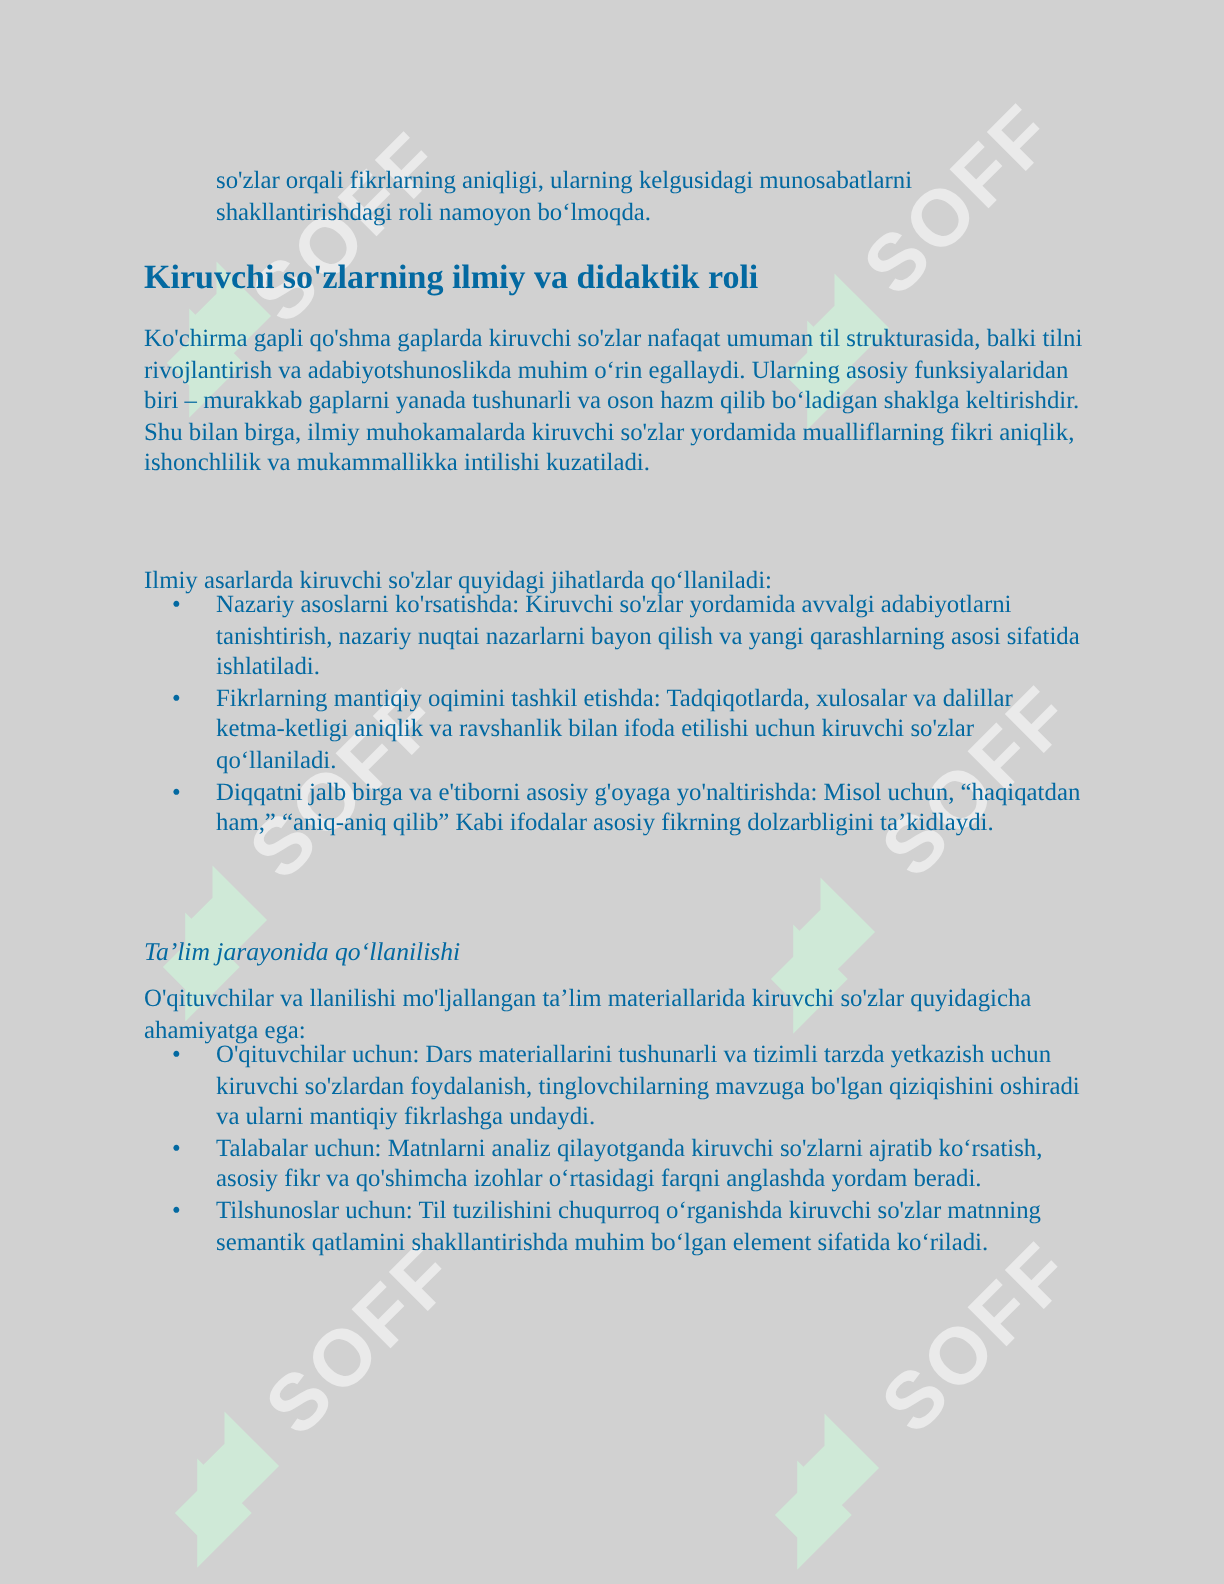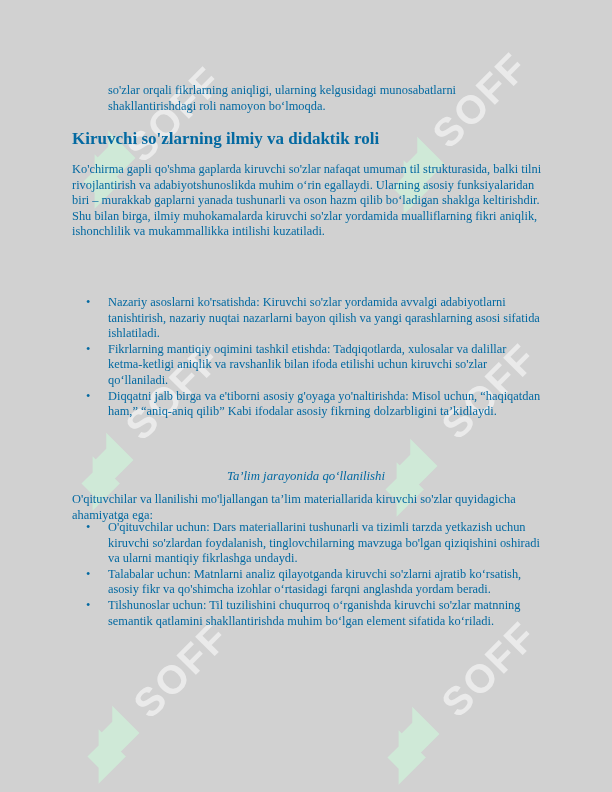--- a/index.html
+++ b/index.html
@@ -29,21 +29,21 @@
   .logo-4{left:378px;top:438px;}  .soff-4{left:409px;top:369px;}
   .logo-5{left:80px;top:705px;}   .soff-5{left:101px;top:648px;}
   .logo-6{left:380px;top:706px;}  .soff-6{left:409px;top:647px;}
   
   .txt{position:absolute;z-index:1;color:#0369a1;font-size:12.4px;line-height:15.6px;}
   .cont-para{left:108px;top:71px;width:436px;}
   .h-bold{left:72px;top:114px;width:468px;font-size:17px;font-weight:bold;}
   .intro-para{left:72px;top:138px;width:472px;margin-top:24px;}
   .h-italic{font-style:italic;font-size:12.8px;width:468px;}
   .h-it-1{left:72px;top:247px;}
-  .h-it-2{left:72px;top:456px;text-align:center;}
+  .h-it-2{left:72px;top:456px;}
   .lead-1{left:72px;top:271px;width:468px;}
   .lead-2{left:72px;top:480px;width:472px;}
   .blist{left:72px;top:295px;width:470px;list-style:none;margin:0;padding:0;}
   .blist-2{top:520px;}
   .blist li{position:relative;padding-left:36px;}
   .bullet{position:absolute;left:14px;top:0;}
   .b{font-weight:normal;}
 </style>
 </head>
 <body>
@@ -88,20 +88,21 @@
     <div class="wm-text soff-6" style="color: rgba(255, 255, 255, 0.55);">SOFF</div>
   </div>
 
   <p class="txt cont-para">so'zlar orqali fikrlarning aniqligi, ularning kelgusidagi munosabatlarni shakllantirishdagi roli namoyon bo‘lmoqda.</p>
 
   <p class="txt h-bold">Kiruvchi so'zlarning ilmiy va didaktik roli</p>
 
   <p class="txt intro-para">Ko'chirma gapli qo'shma gaplarda kiruvchi so'zlar nafaqat umuman til strukturasida, balki tilni rivojlantirish va adabiyotshunoslikda muhim o‘rin egallaydi. Ularning asosiy funksiyalaridan biri – murakkab gaplarni yanada tushunarli va oson hazm qilib bo‘ladigan shaklga keltirishdir. Shu bilan birga, ilmiy muhokamalarda kiruvchi so'zlar yordamida mualliflarning fikri aniqlik, ishonchlilik va mukammallikka intilishi kuzatiladi.</p>
 
 
+  <p class="txt lead-1">Ilmiy asarlarda kiruvchi so'zlar quyidagi jihatlarda qo‘llaniladi:</p>
 
   <ul class="txt blist">
     <li>
       <span class="bullet">•</span><span class="b">Nazariy asoslarni ko'rsatishda</span><span>: Kiruvchi so'zlar yordamida avvalgi adabiyotlarni tanishtirish, nazariy nuqtai nazarlarni bayon qilish va yangi qarashlarning asosi sifatida ishlatiladi.</span>
     </li>
     <li>
       <span class="bullet">•</span><span class="b">Fikrlarning mantiqiy oqimini tashkil etishda</span><span>: Tadqiqotlarda, xulosalar va dalillar ketma-ketligi aniqlik va ravshanlik bilan ifoda etilishi uchun kiruvchi so'zlar qo‘llaniladi.</span>
     </li>
     <li>
       <span class="bullet">•</span><span class="b">Diqqatni jalb birga va e'tiborni asosiy g'oyaga yo'naltirishda</span><span>: Misol uchun, “haqiqatdan ham,” “aniq-aniq qilib” Kabi ifodalar asosiy fikrning dolzarbligini ta’kidlaydi.</span>

